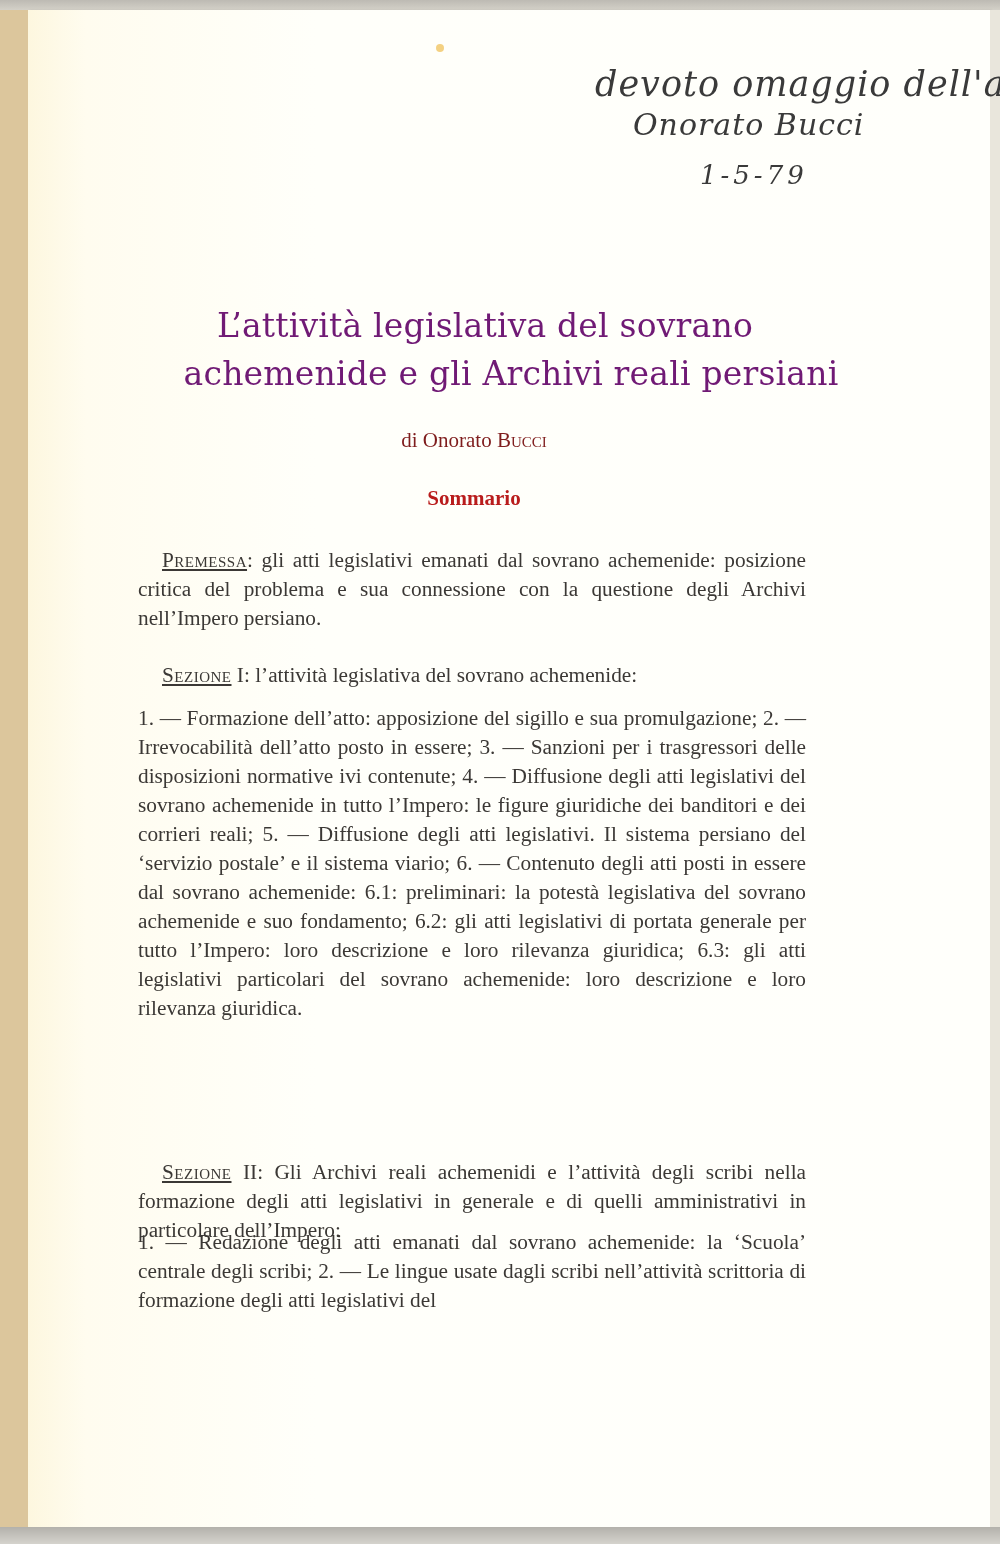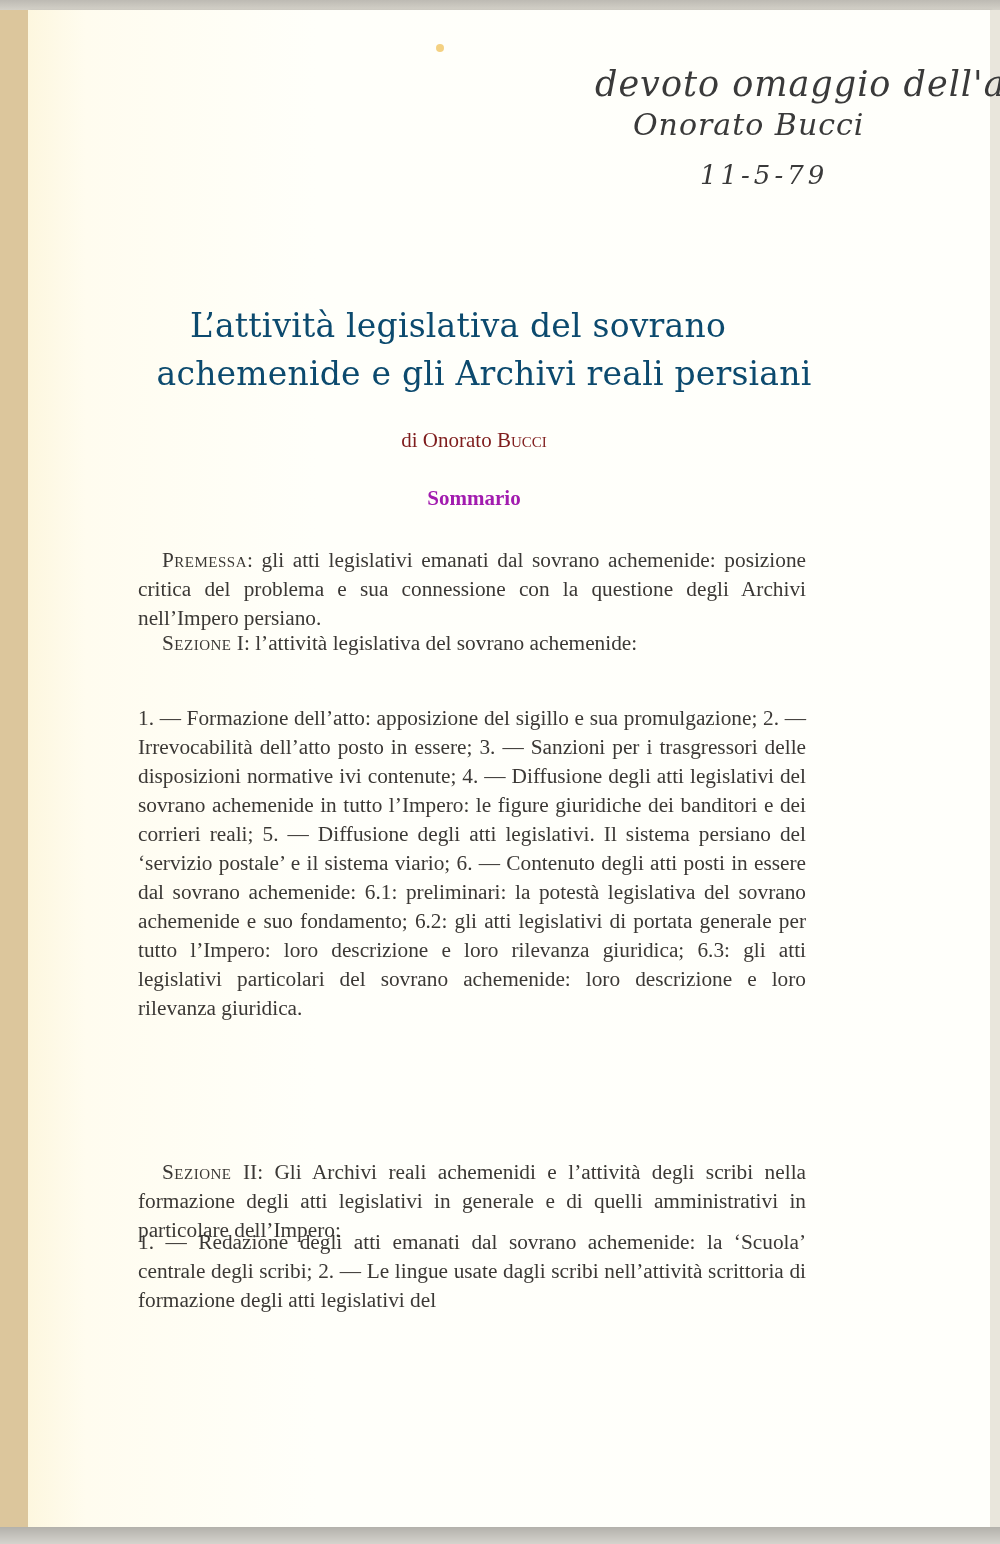--- a/index.html
+++ b/index.html
@@ -22,55 +22,55 @@
 
   .spot { position: absolute; left: 436px; top: 44px; width: 8px; height: 8px; border-radius: 50%;
     background: #f0c25a; opacity: 0.75; }
 
   .handwriting { position: absolute; color: #3a3a3a;
     font-family: "DejaVu Serif", serif; font-style: italic; font-weight: normal; white-space: nowrap; }
   .hw1 { left: 595px; top: 64px; font-size: 35px; letter-spacing: 1px; }
   .hw2 { left: 633px; top: 107px; font-size: 30px; letter-spacing: 1px; }
   .hw3 { left: 700px; top: 160px; font-size: 26px; letter-spacing: 4px; }
 
-  .title { position: absolute; left: 124px; width: 668px; text-align: center;
-    font-family: "DejaVu Serif", serif; font-size: 33px; color: #0c4a6e; letter-spacing: 0.2px; }
+  .title { position: absolute; left: 151px; width: 668px; text-align: center;
+    font-family: "DejaVu Serif", serif; font-size: 33px; color: #701a75; letter-spacing: 0.2px; }
   .title1 { top: 306px; }
   .title2 { top: 354px; margin-left: 26px; }
 
   .byline { position: absolute; left: 140px; width: 668px; top: 428px; text-align: center;
     font-size: 21px; color: #7f1d1d; }
   .smallcaps { font-variant: small-caps; }
 
   .summary-heading { position: absolute; left: 140px; width: 668px; top: 486px; text-align: center;
-    font-size: 21px; font-weight: bold; color: #a21caf; }
+    font-size: 21px; font-weight: bold; color: #b91c1c; }
 
   .para { position: absolute; left: 138px; width: 668px; font-size: 21.3px; line-height: 29px;
     color: #3b3835; text-align: justify; hyphens: manual; }
-  .para .lead { font-variant: small-caps; letter-spacing: 0.5px; }
+  .para .lead { font-variant: small-caps; letter-spacing: 0.5px; text-decoration: underline; }
   .indent { text-indent: 24px; }
   .p-premessa { top: 546px; }
-  .p-sez1 { top: 629px; }
+  .p-sez1 { top: 661px; }
   .p-sez1-items { top: 704px; }
   .p-sez2 { top: 1158px; }
   .p-sez2-items { top: 1200px; margin-top: 28px; }
 </style>
 </head>
 <body>
 
 <div class="scan-top"></div>
 <div class="left-strip"></div>
 <div class="paper"></div>
 <div class="right-edge"></div>
 <div class="scan-bottom"></div>
 <div class="spot"></div>
 
 <div class="handwriting hw1">devoto omaggio dell'a.</div>
 <div class="handwriting hw2">Onorato Bucci</div>
-<div class="handwriting hw3">11-5-79</div>
+<div class="handwriting hw3">1-5-79</div>
 
 <div class="title title1">L’attività legislativa del sovrano</div>
 <div class="title title2">achemenide e gli Archivi reali persiani</div>
 
 <div class="byline">
   <span>di Onorato</span>
   <span class="smallcaps">Bucci</span>
 </div>
 
 <div class="summary-heading">Sommario</div>

